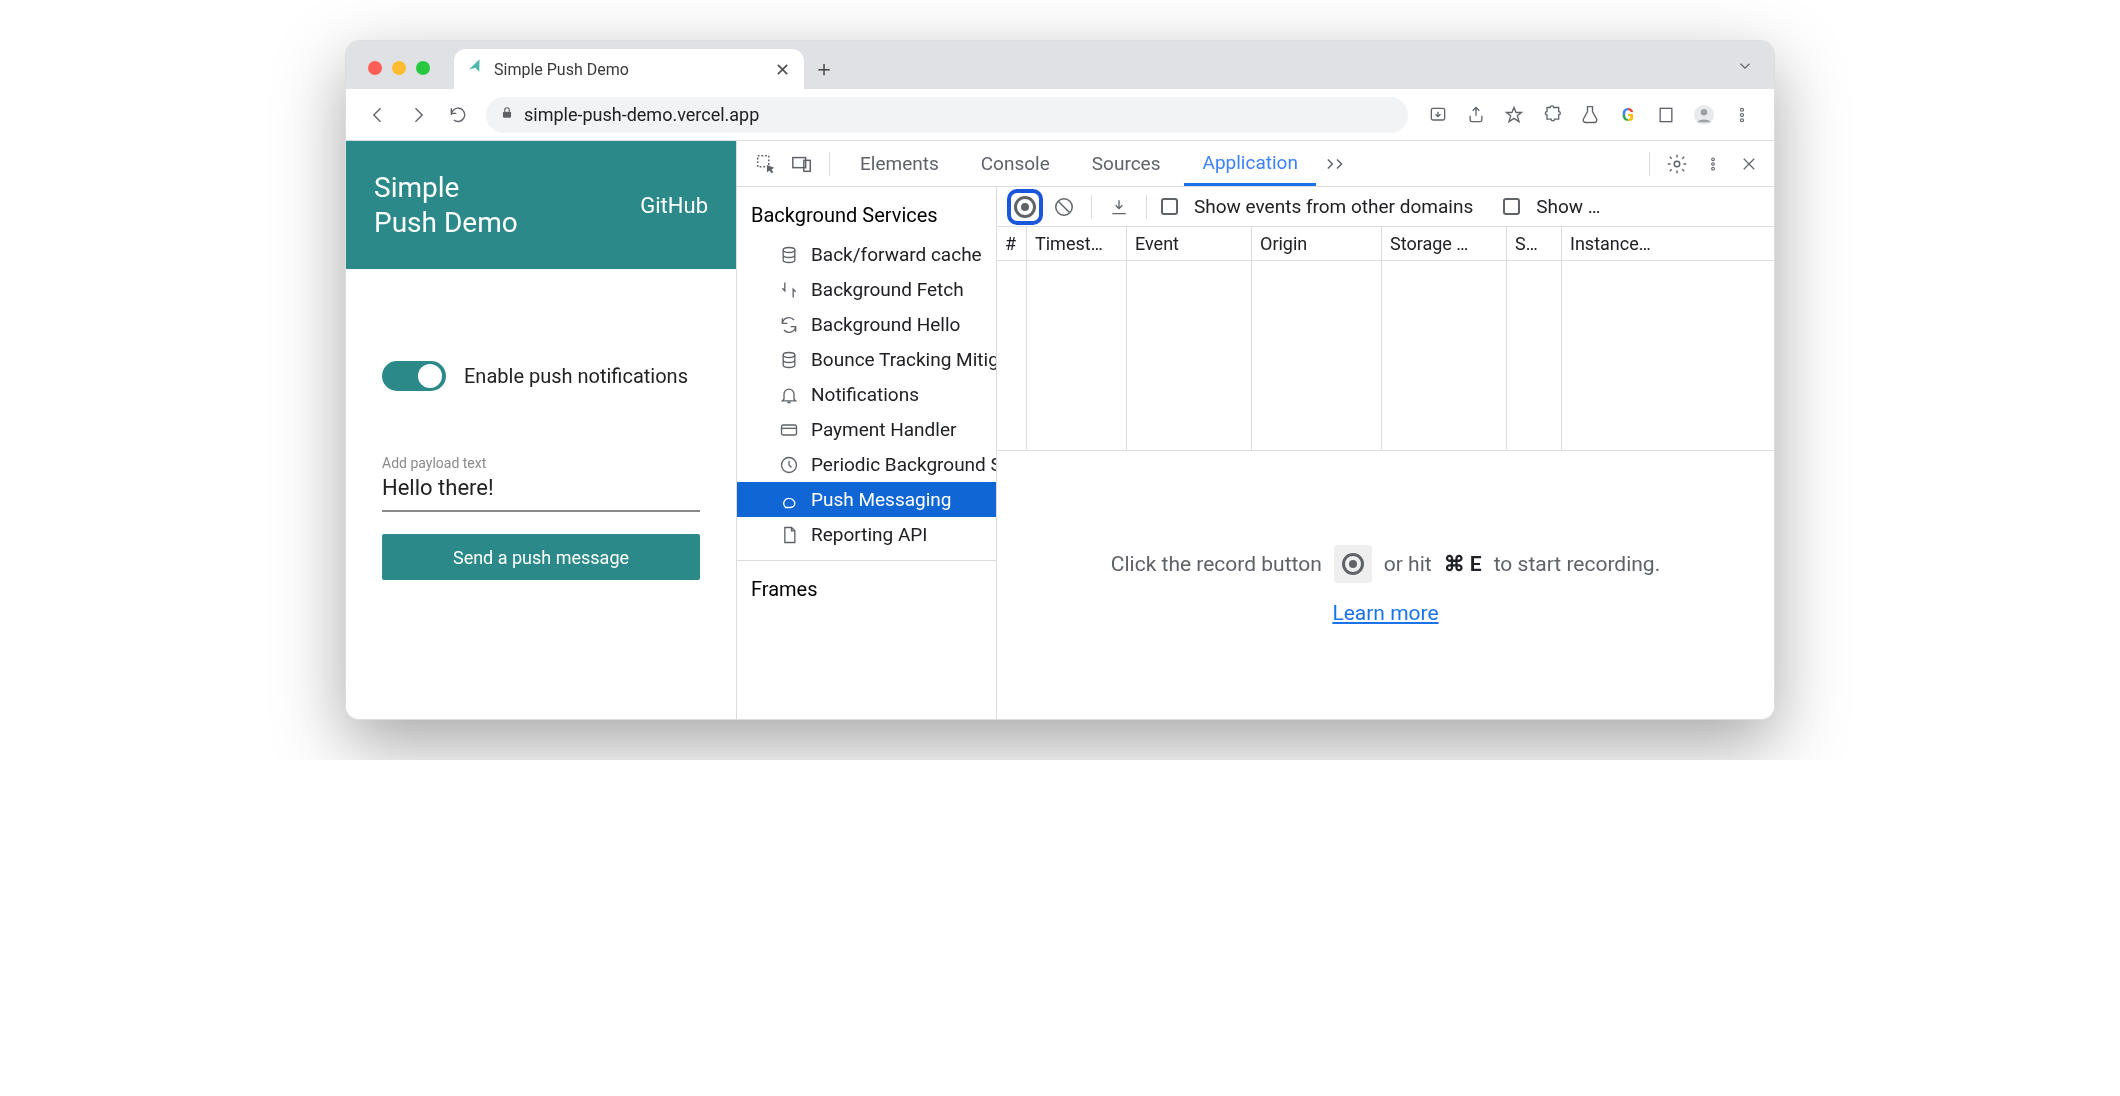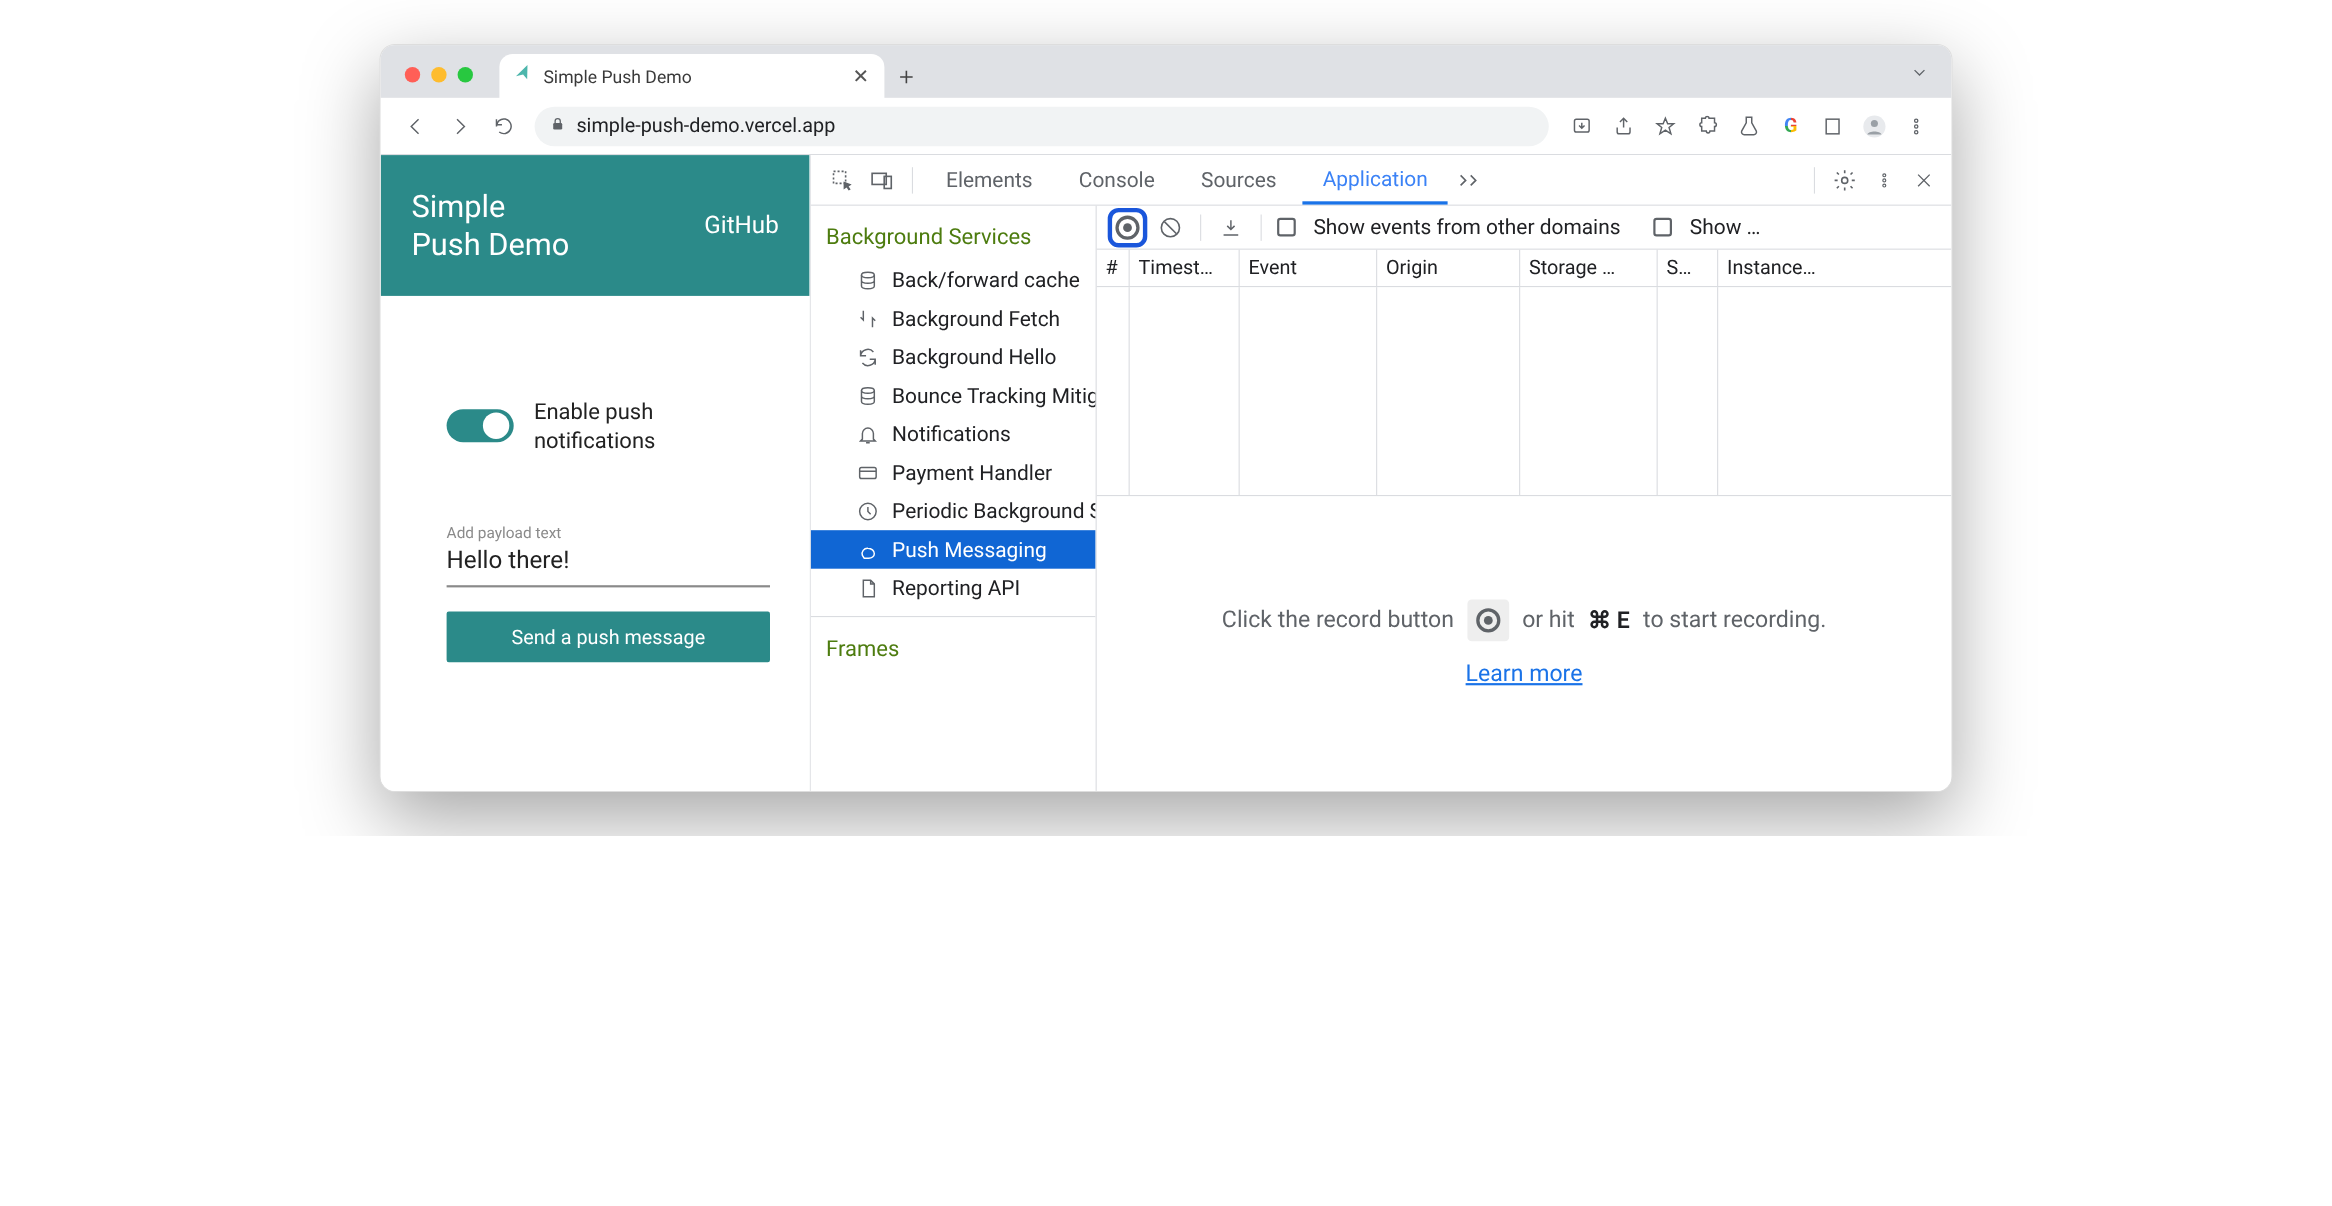--- a/index.html
+++ b/index.html
@@ -30,41 +30,41 @@
   .omnibox .url { font-size: 18px; color: #202124; flex:1;}
   .tb-right { display:flex; gap:2px; align-items:center; }
   .google-g { font-weight:700; font-size:18px; background: conic-gradient(#ea4335 0 25%, #fbbc05 0 50%, #34a853 0 75%, #4285f4 0); -webkit-background-clip:text; color:transparent; width:20px; text-align:center;}
 
   
   .split { display:flex; height: calc(100% - 100px); }
   .page { width: 390px; background:#fff; overflow:hidden; position:relative;}
   .page-header { background:#2b8a89; color:#fff; height: 128px; display:flex; align-items:center; justify-content:space-between; padding: 0 28px; }
   .page-header .ttl { font-size: 28px; font-weight:400; line-height:1.25;}
   .page-header .gh { font-size: 22px; }
-  .page-body { padding: 92px 36px 0; margin-left: 24px; }
+  .page-body { padding: 92px 36px 0; }
   .enable-row { display:flex; align-items:center; gap:18px; margin-bottom: 56px;}
   .toggle { width: 64px; height:30px; background:#2b8a89; border-radius:16px; position:relative; cursor:pointer;}
   .toggle::after{content:"";position:absolute;right:4px;top:3px;width:24px;height:24px;background:#fff;border-radius:50%;}
   .enable-text{font-size:20px;color:#222;line-height:1.3;}
   .payload { border-bottom:2px solid #8a8a8a; padding: 8px 0 10px; }
   .payload .lab { color:#8a8a8a; font-size:14px; }
   .payload .val { font-size:22px; color:#222; margin-top:4px;}
   .send-btn { margin-top: 22px; width: 100%; height:46px; background:#2b8a89; color:#fff; border:none; font-size:18px; border-radius:2px; cursor:pointer;}
 
   
   .devtools { flex:1; border-left:1px solid #dadce0; display:flex; flex-direction:column; background:#fff;}
   .dt-tabs { height:46px; border-bottom:1px solid #dadce0; display:flex; align-items:center; padding: 0 10px 0 14px; gap: 6px; font-size:19px; color:#5f6368;}
   .dt-ic { width:30px; height:30px; display:flex;align-items:center;justify-content:center;cursor:pointer; color:#5f6368;}
   .dt-sep { width:1px; height:24px; background:#dadce0; margin:0 6px; }
   .dt-tab { padding: 0 18px; height:100%; display:flex;align-items:center; cursor:pointer; }
   .dt-tab.active { color:#3b82f6; border-bottom:3px solid #1a73e8; }
   .dt-tabs .sp { flex:1; }
   .dt-body { flex:1; display:flex; }
   .dt-side { width: 260px; border-right:1px solid #dadce0; overflow:hidden;}
-  .dt-side h3 { font-size:20px; font-weight:400; padding: 16px 14px 10px; color:#4d7c0f;}
+  .dt-side h3 { font-size:20px; font-weight:400; padding: 16px 14px 10px; color:#000000;}
   .bs-item { display:flex; align-items:center; gap:12px; padding: 6px 10px 6px 42px; font-size:19px; color:#202124; cursor:pointer; white-space:nowrap; overflow:hidden;}
   .bs-item svg, .bs-item .ic { flex-shrink:0; }
   .bs-item.sel { background:#1066d4; color:#fff; }
   .bs-item.sel svg { stroke:#fff; }
   .dt-side .frames { border-top:1px solid #dadce0; margin-top:8px;}
 
   .dt-main { flex:1; display:flex; flex-direction:column; }
   .dt-toolbar { height:40px; border-bottom:1px solid #dadce0; display:flex; align-items:center; padding:0 10px; gap:8px; font-size:19px; color:#202124;}
   .rec { width:36px;height:36px;border:4px solid #1a56db;border-radius:10px;display:flex;align-items:center;justify-content:center;cursor:pointer;}
   .rec-inner{width:22px;height:22px;border:3px solid #5f6368;border-radius:50%;display:flex;align-items:center;justify-content:center;}

